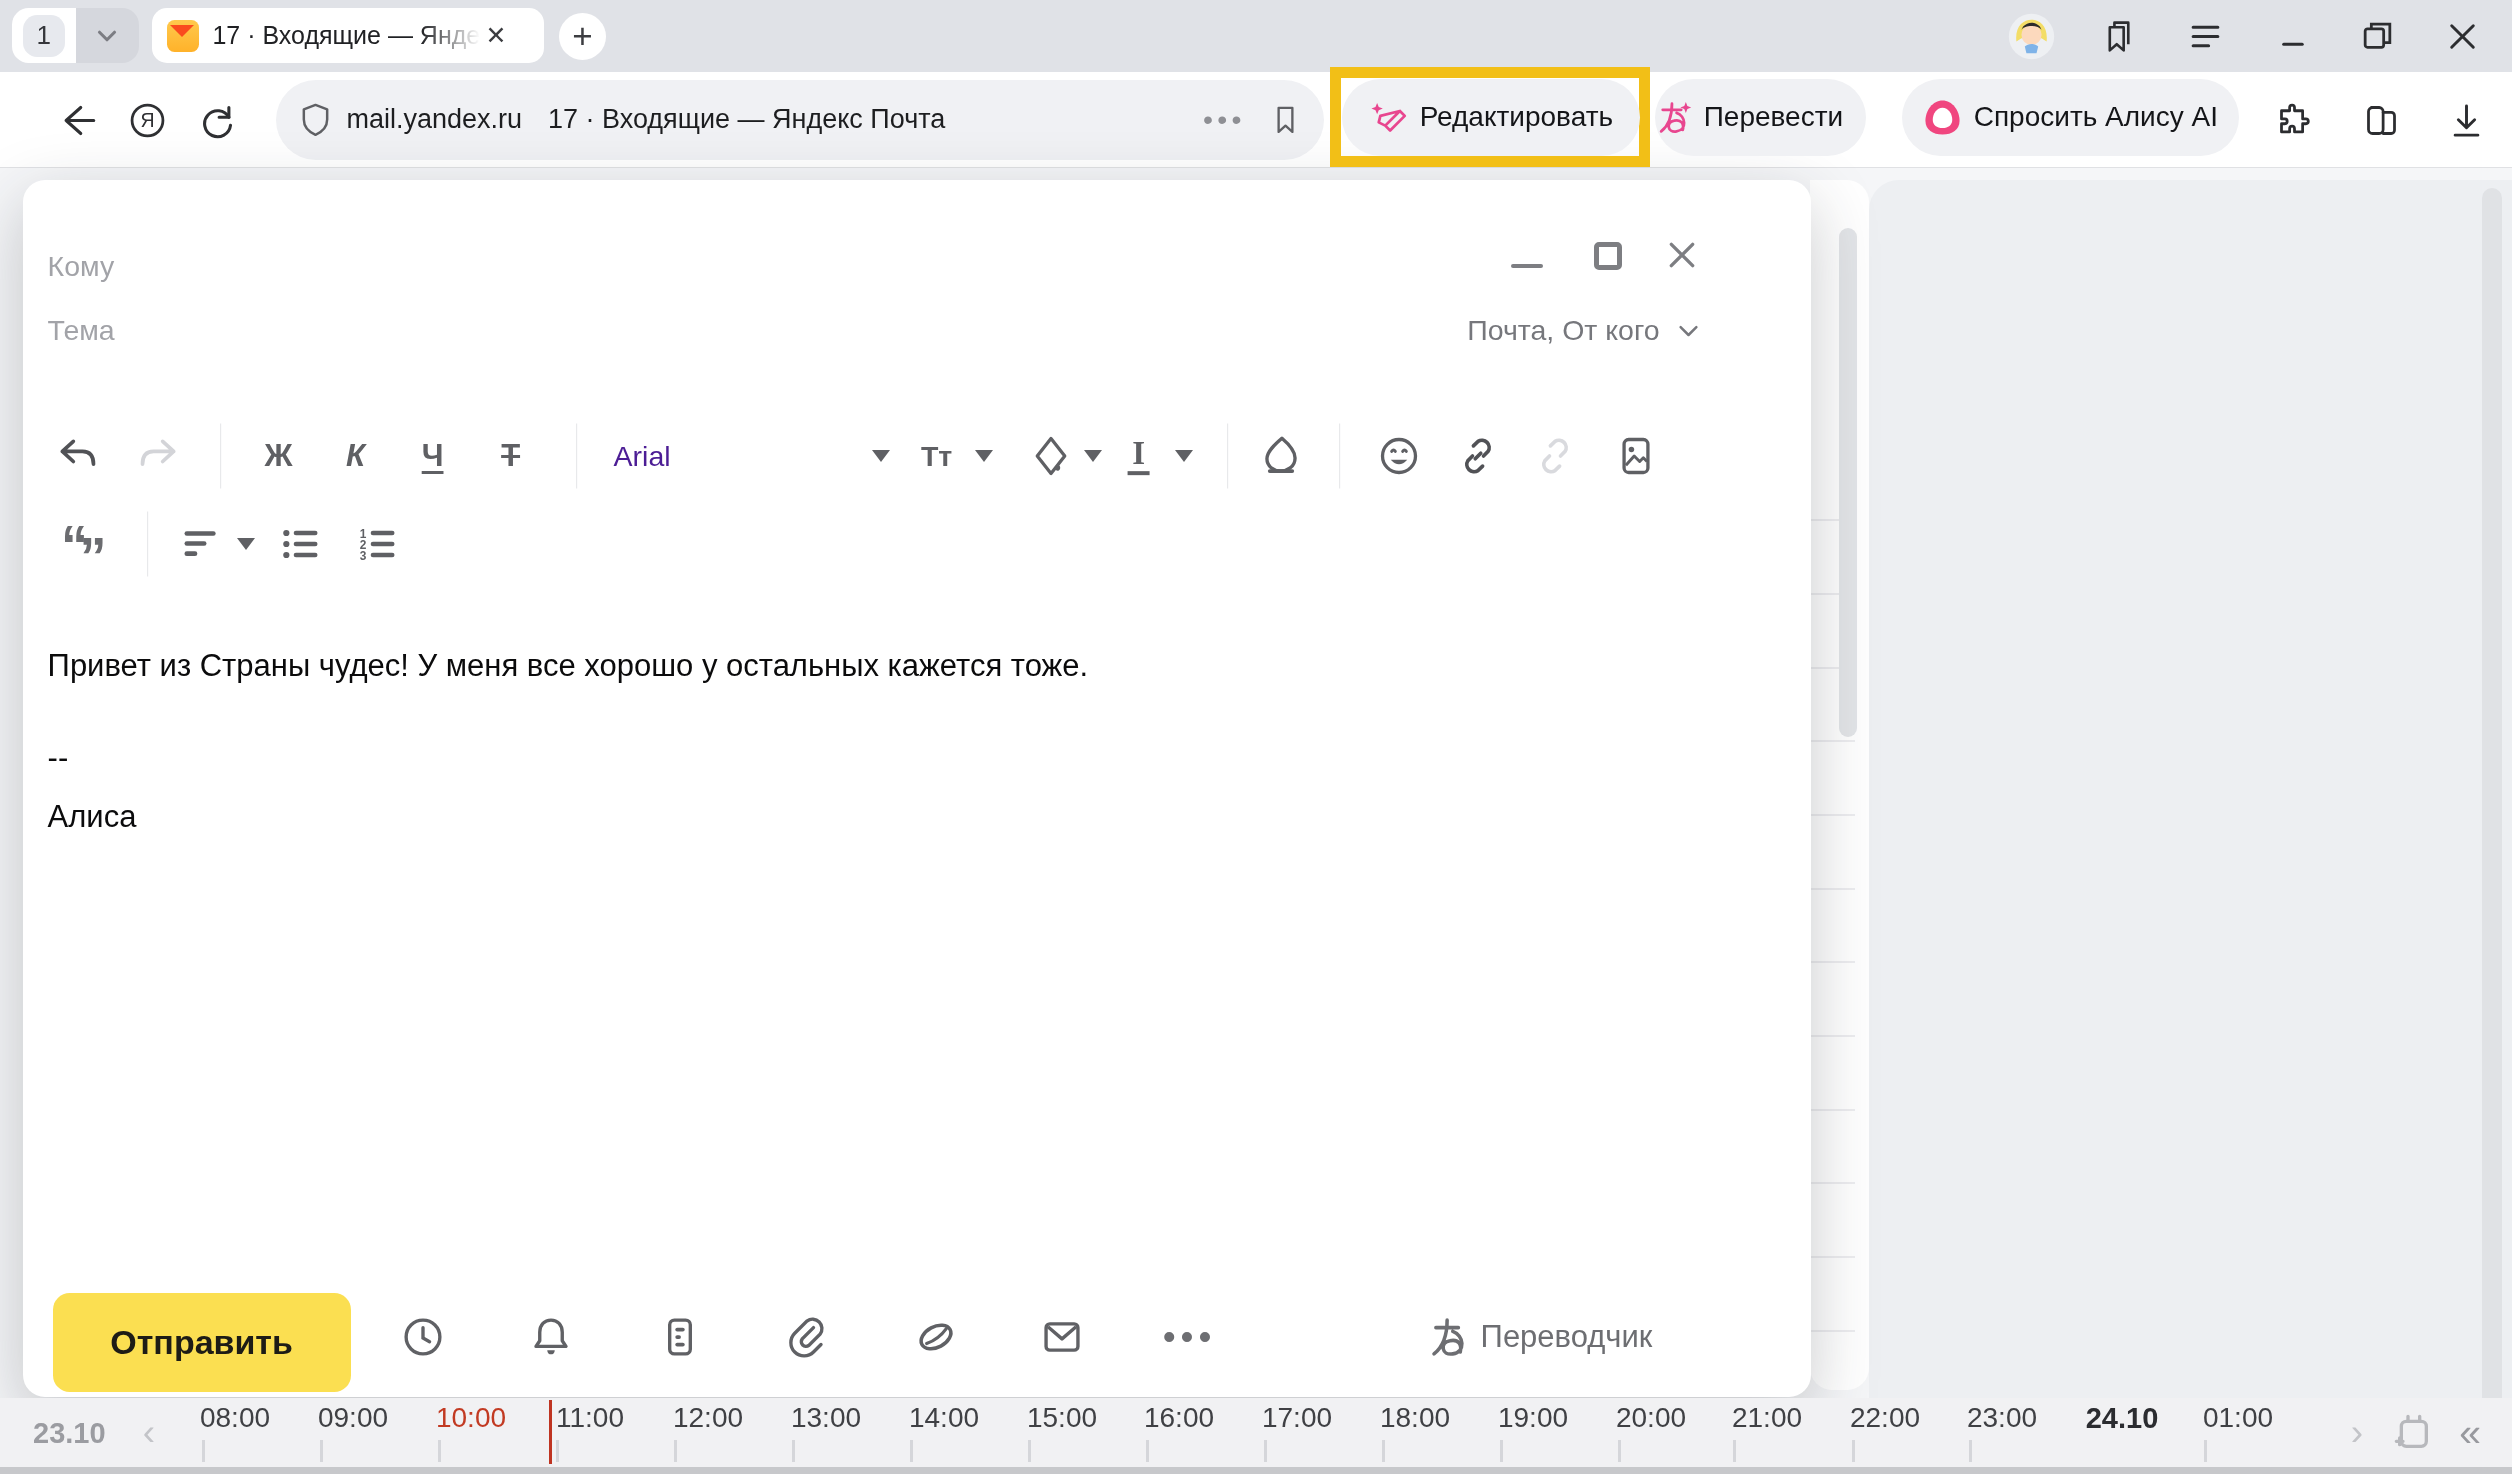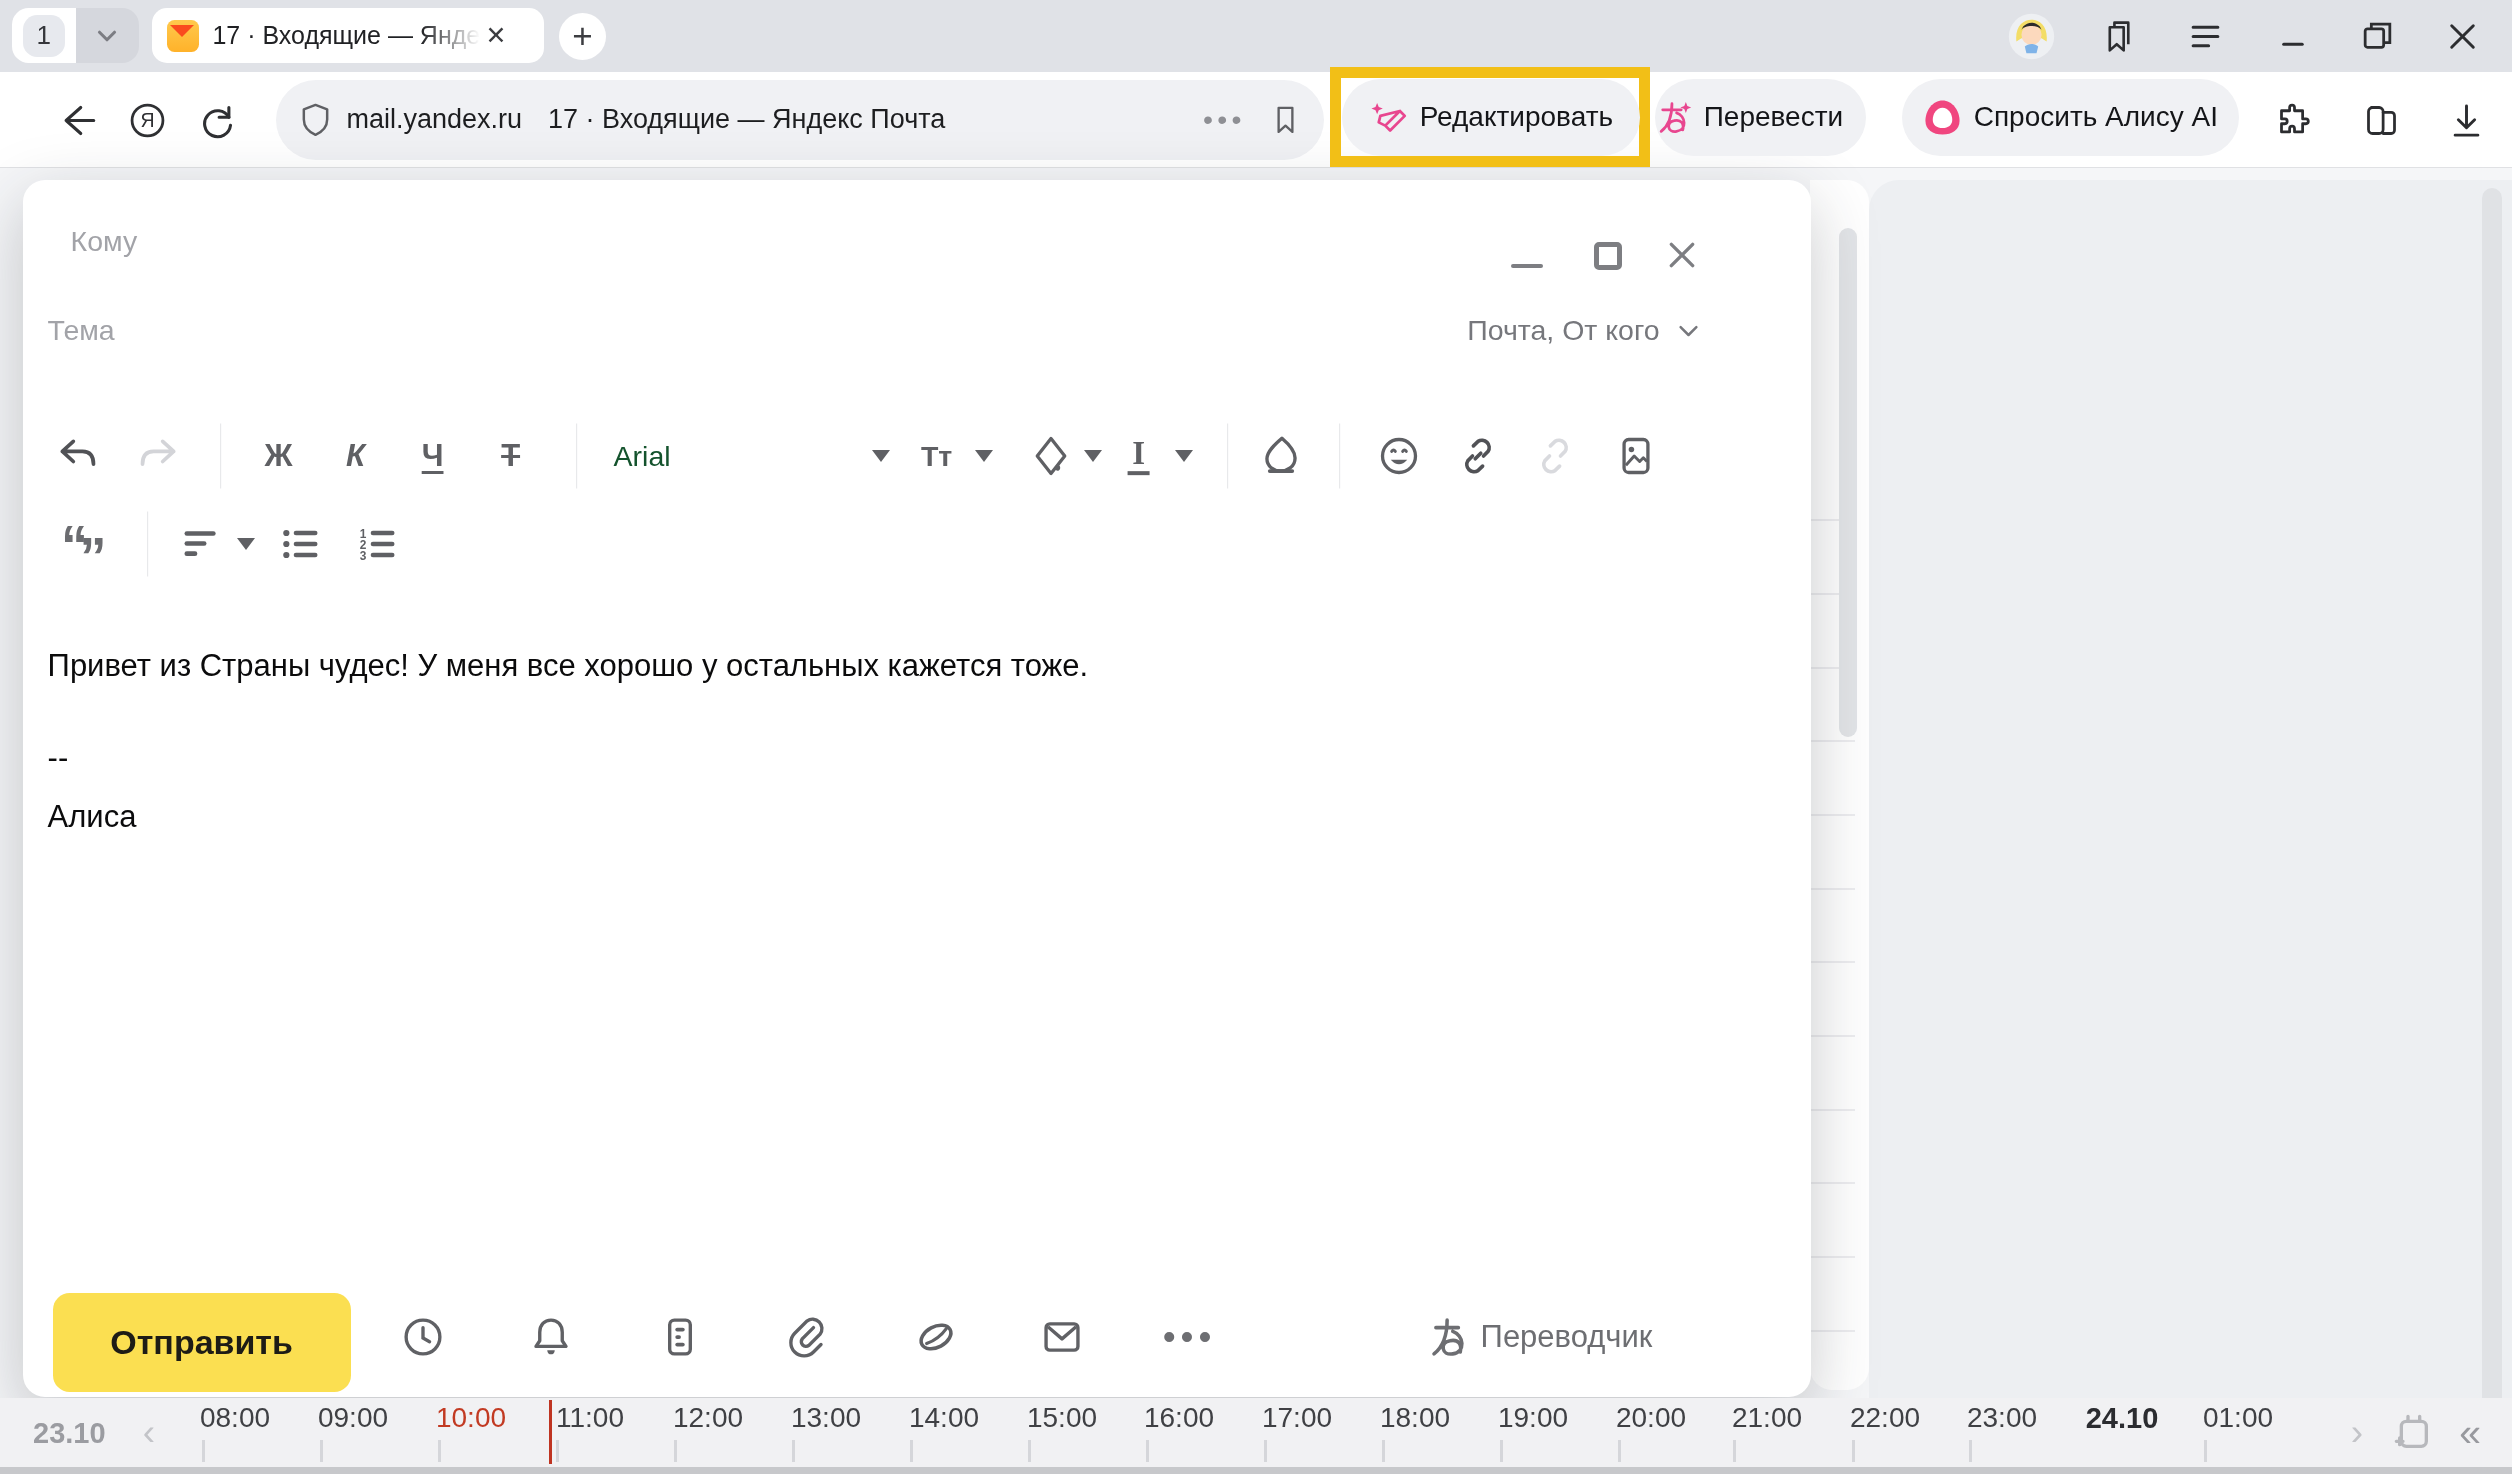--- a/index.html
+++ b/index.html
@@ -49,21 +49,21 @@
   .win-min{position:absolute;left:1488px;top:84px;width:32px;height:4.2px;background:#7d7e82;border-radius:2.5px;}
   .win-max{position:absolute;left:1571px;top:62px;width:18.4px;height:18.4px;border:5px solid #7d7e82;border-radius:5px;}
   .win-close{position:absolute;left:1643px;top:59px;width:32px;height:32px;}
   .trow{position:absolute;left:0;width:100%;height:0;}
   .titem{position:absolute;transform:translate(-50%,-50%);color:#5f6064;display:flex;align-items:center;}
   .tdiv{position:absolute;width:1.7px;height:65px;background:#e4e5e8;transform:translate(-50%,-50%);}
   .bold-g{font-size:31px;font-weight:800;}
   .ital-g{font-size:31px;font-weight:700;font-style:italic;}
   .und-g{font-size:31px;font-weight:700;text-decoration:underline;text-decoration-thickness:3.3px;text-underline-offset:5px;}
   .str-g{font-size:31px;font-weight:700;text-decoration:line-through;text-decoration-thickness:3.3px;}
-  .fontname{position:absolute;left:591px;transform:translateY(-50%);font-size:28.5px;color:#14532d;}
+  .fontname{position:absolute;left:591px;transform:translateY(-50%);font-size:28.5px;color:#4c1d95;}
   .caret{width:0;height:0;border-left:9.2px solid transparent;border-right:9.2px solid transparent;border-top:12.6px solid #5f6064;
          transform:translate(-50%,-50%);position:absolute;}
   .tt-g{font-size:28.5px;font-weight:700;}
   .serifI{font-family:"Liberation Serif",serif;font-size:33px;font-weight:700;border-bottom:4.2px solid #5f6064;padding:0 5px 1.7px 5px;line-height:32px;}
   .quote-g{font-size:54px;font-weight:700;color:#6b6c70;letter-spacing:-8.4px;line-height:33px;}
   .quote-g .q2{position:relative;top:11.7px;}
   .body-text{position:absolute;left:25px;top:456px;font-size:31px;color:#0b0b0c;line-height:59px;}
   .body-text .bl-first{margin-bottom:33px;}
   .sendbtn{position:absolute;left:30px;top:1113px;width:298px;height:99px;background:#fbdf51;border-radius:16.7px;border:none;
            font-family:"Liberation Sans",sans-serif;font-size:34px;font-weight:700;color:#1d1c16;display:flex;align-items:center;justify-content:center;}
@@ -250,21 +250,21 @@
         <div class="sliver-line" style="top: 929px;"></div>
         <div class="sliver-line" style="top: 1002px;"></div>
         <div class="sliver-line" style="top: 1076px;"></div>
         <div class="sliver-line" style="top: 1150px;"></div>
       </div>
     <div class="backpanel"></div>
     <div class="scroll-inner"></div>
     <div class="scroll-outer"></div>
 
     <div class="compose">
-      <div class="ph" style="left:25px;top:45px;margin-left:23px;">Кому</div>
+      <div class="ph" style="left:25px;top:70px;">Кому</div>
       <div class="win-min"></div>
       <div class="win-max"></div>
       <div class="win-close">
         <svg width="32" height="32" viewBox="0 0 48 48">
             <path d="M8 8 L40 40 M40 8 L8 40" stroke="#7d7e82" stroke-width="5" stroke-linecap="round"></path>
           </svg>
       </div>
 
       <div class="ph" style="left:25px;top:134px;">Тема</div>
       <div class="ccfrom">

